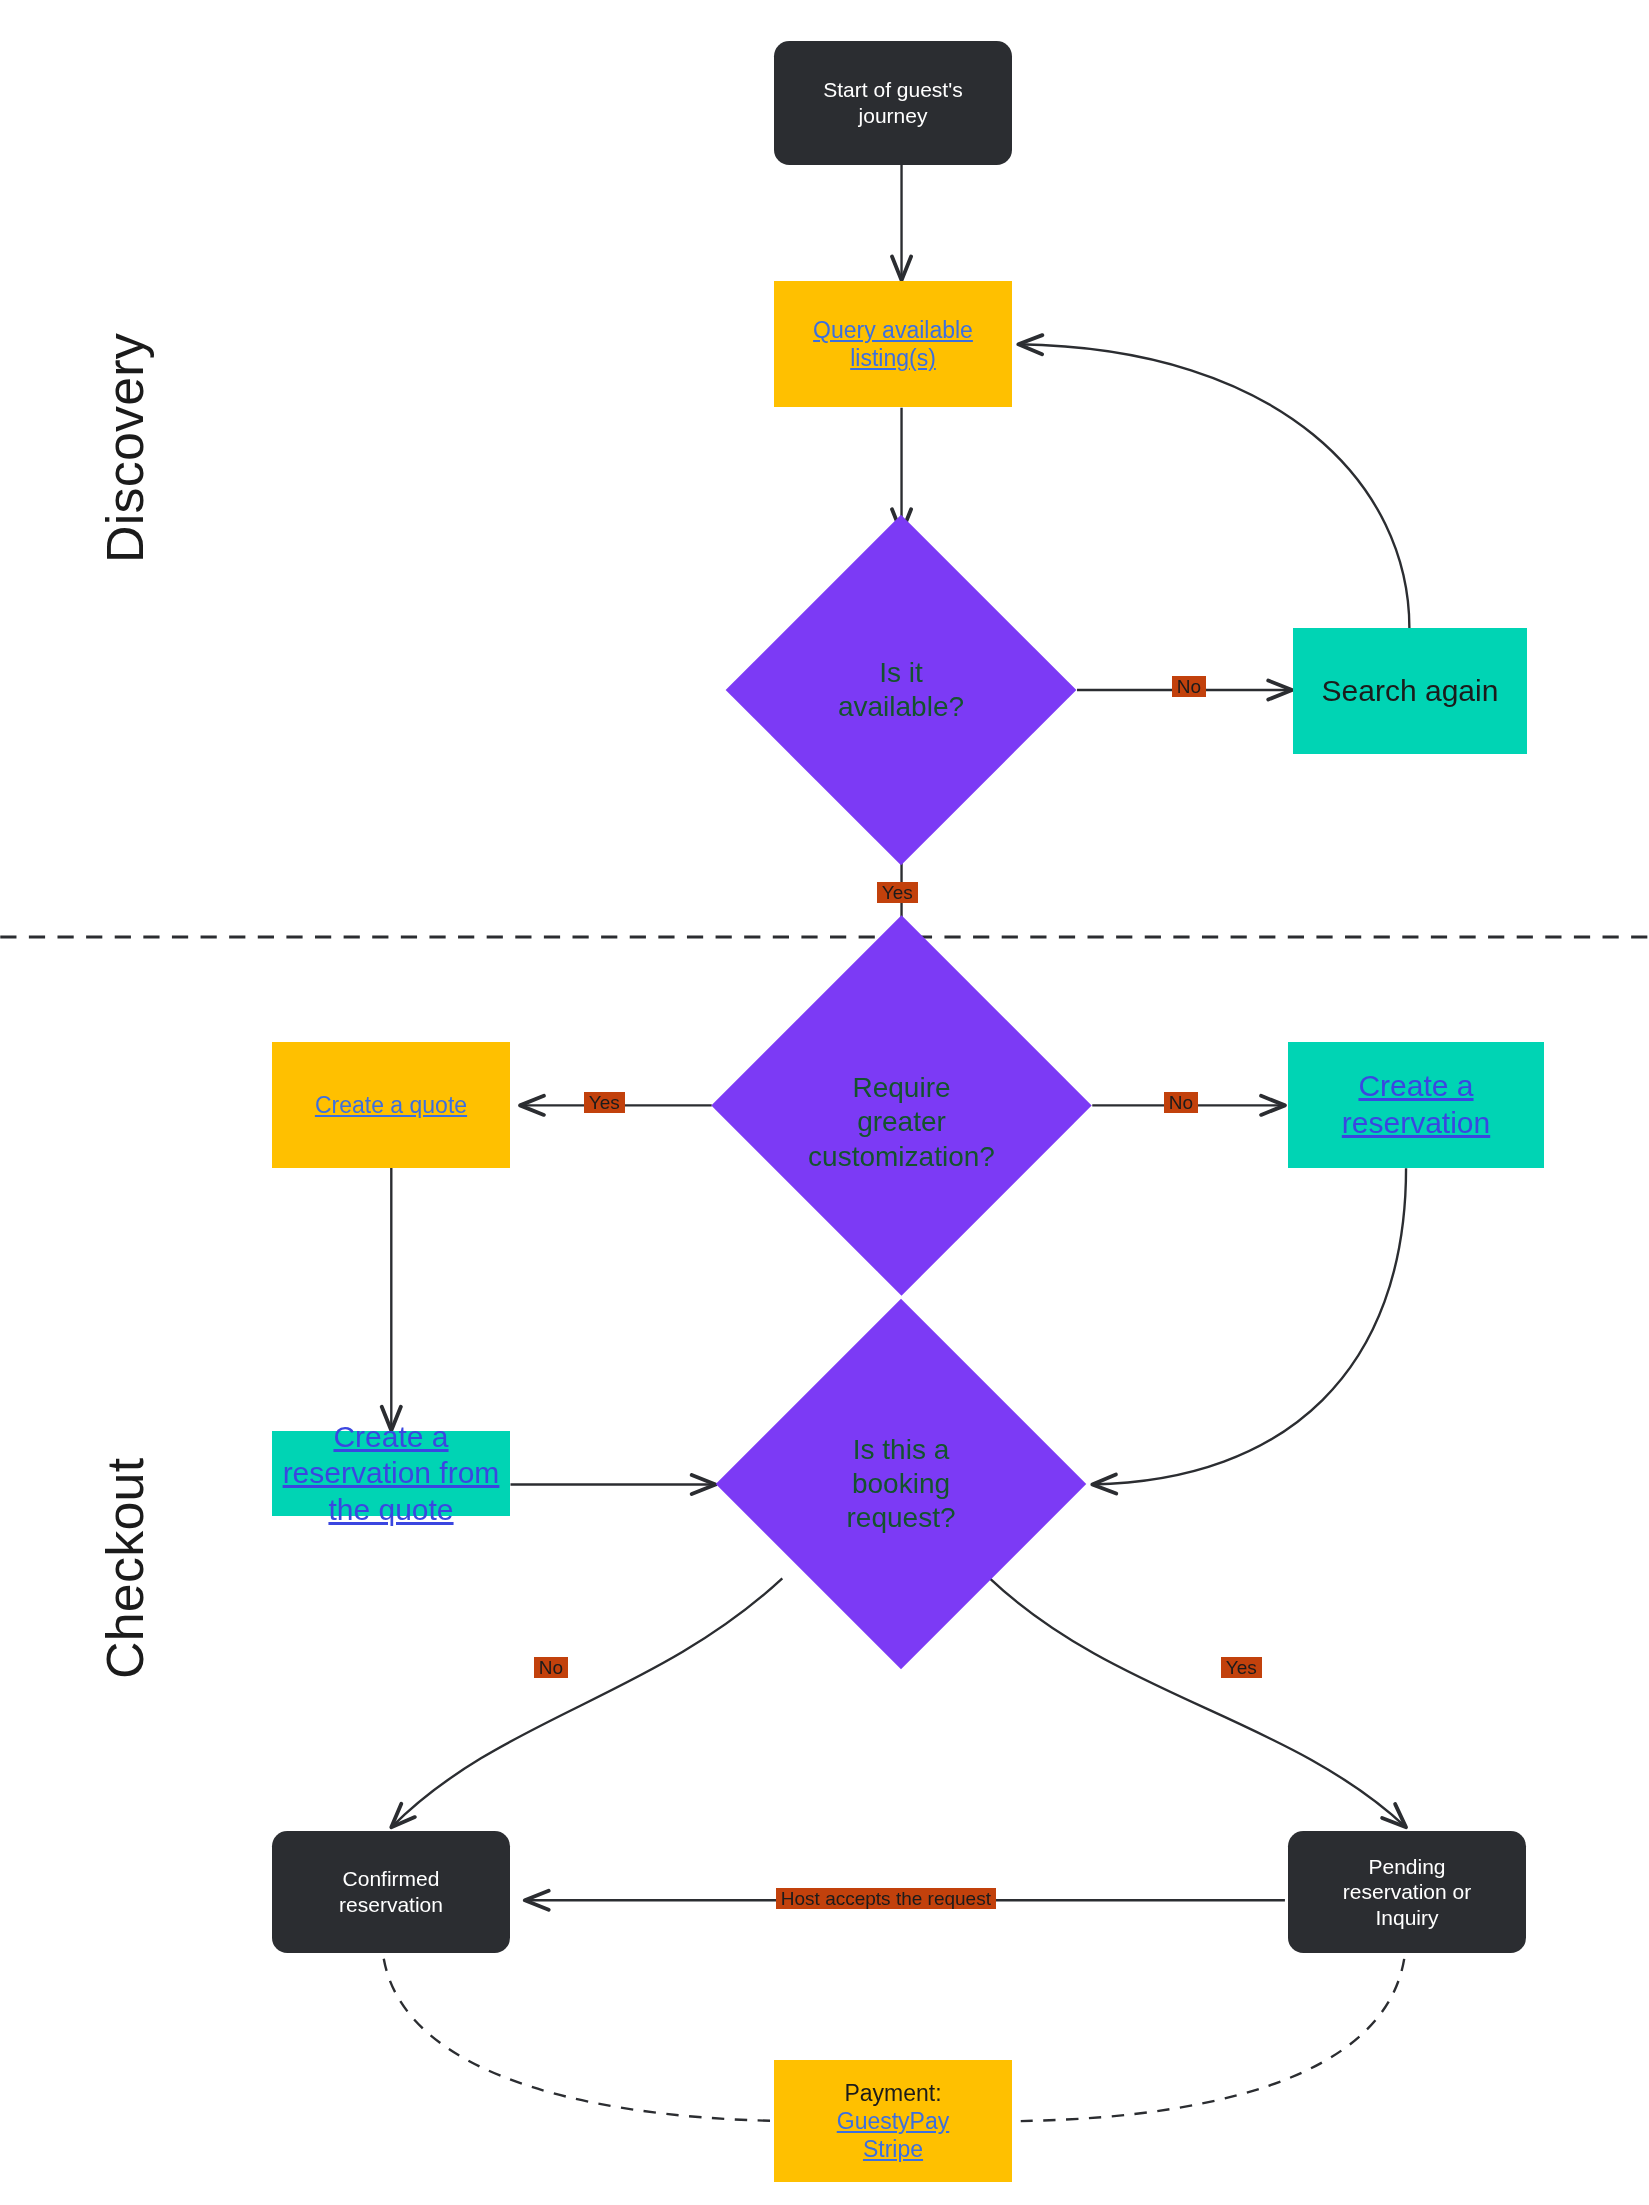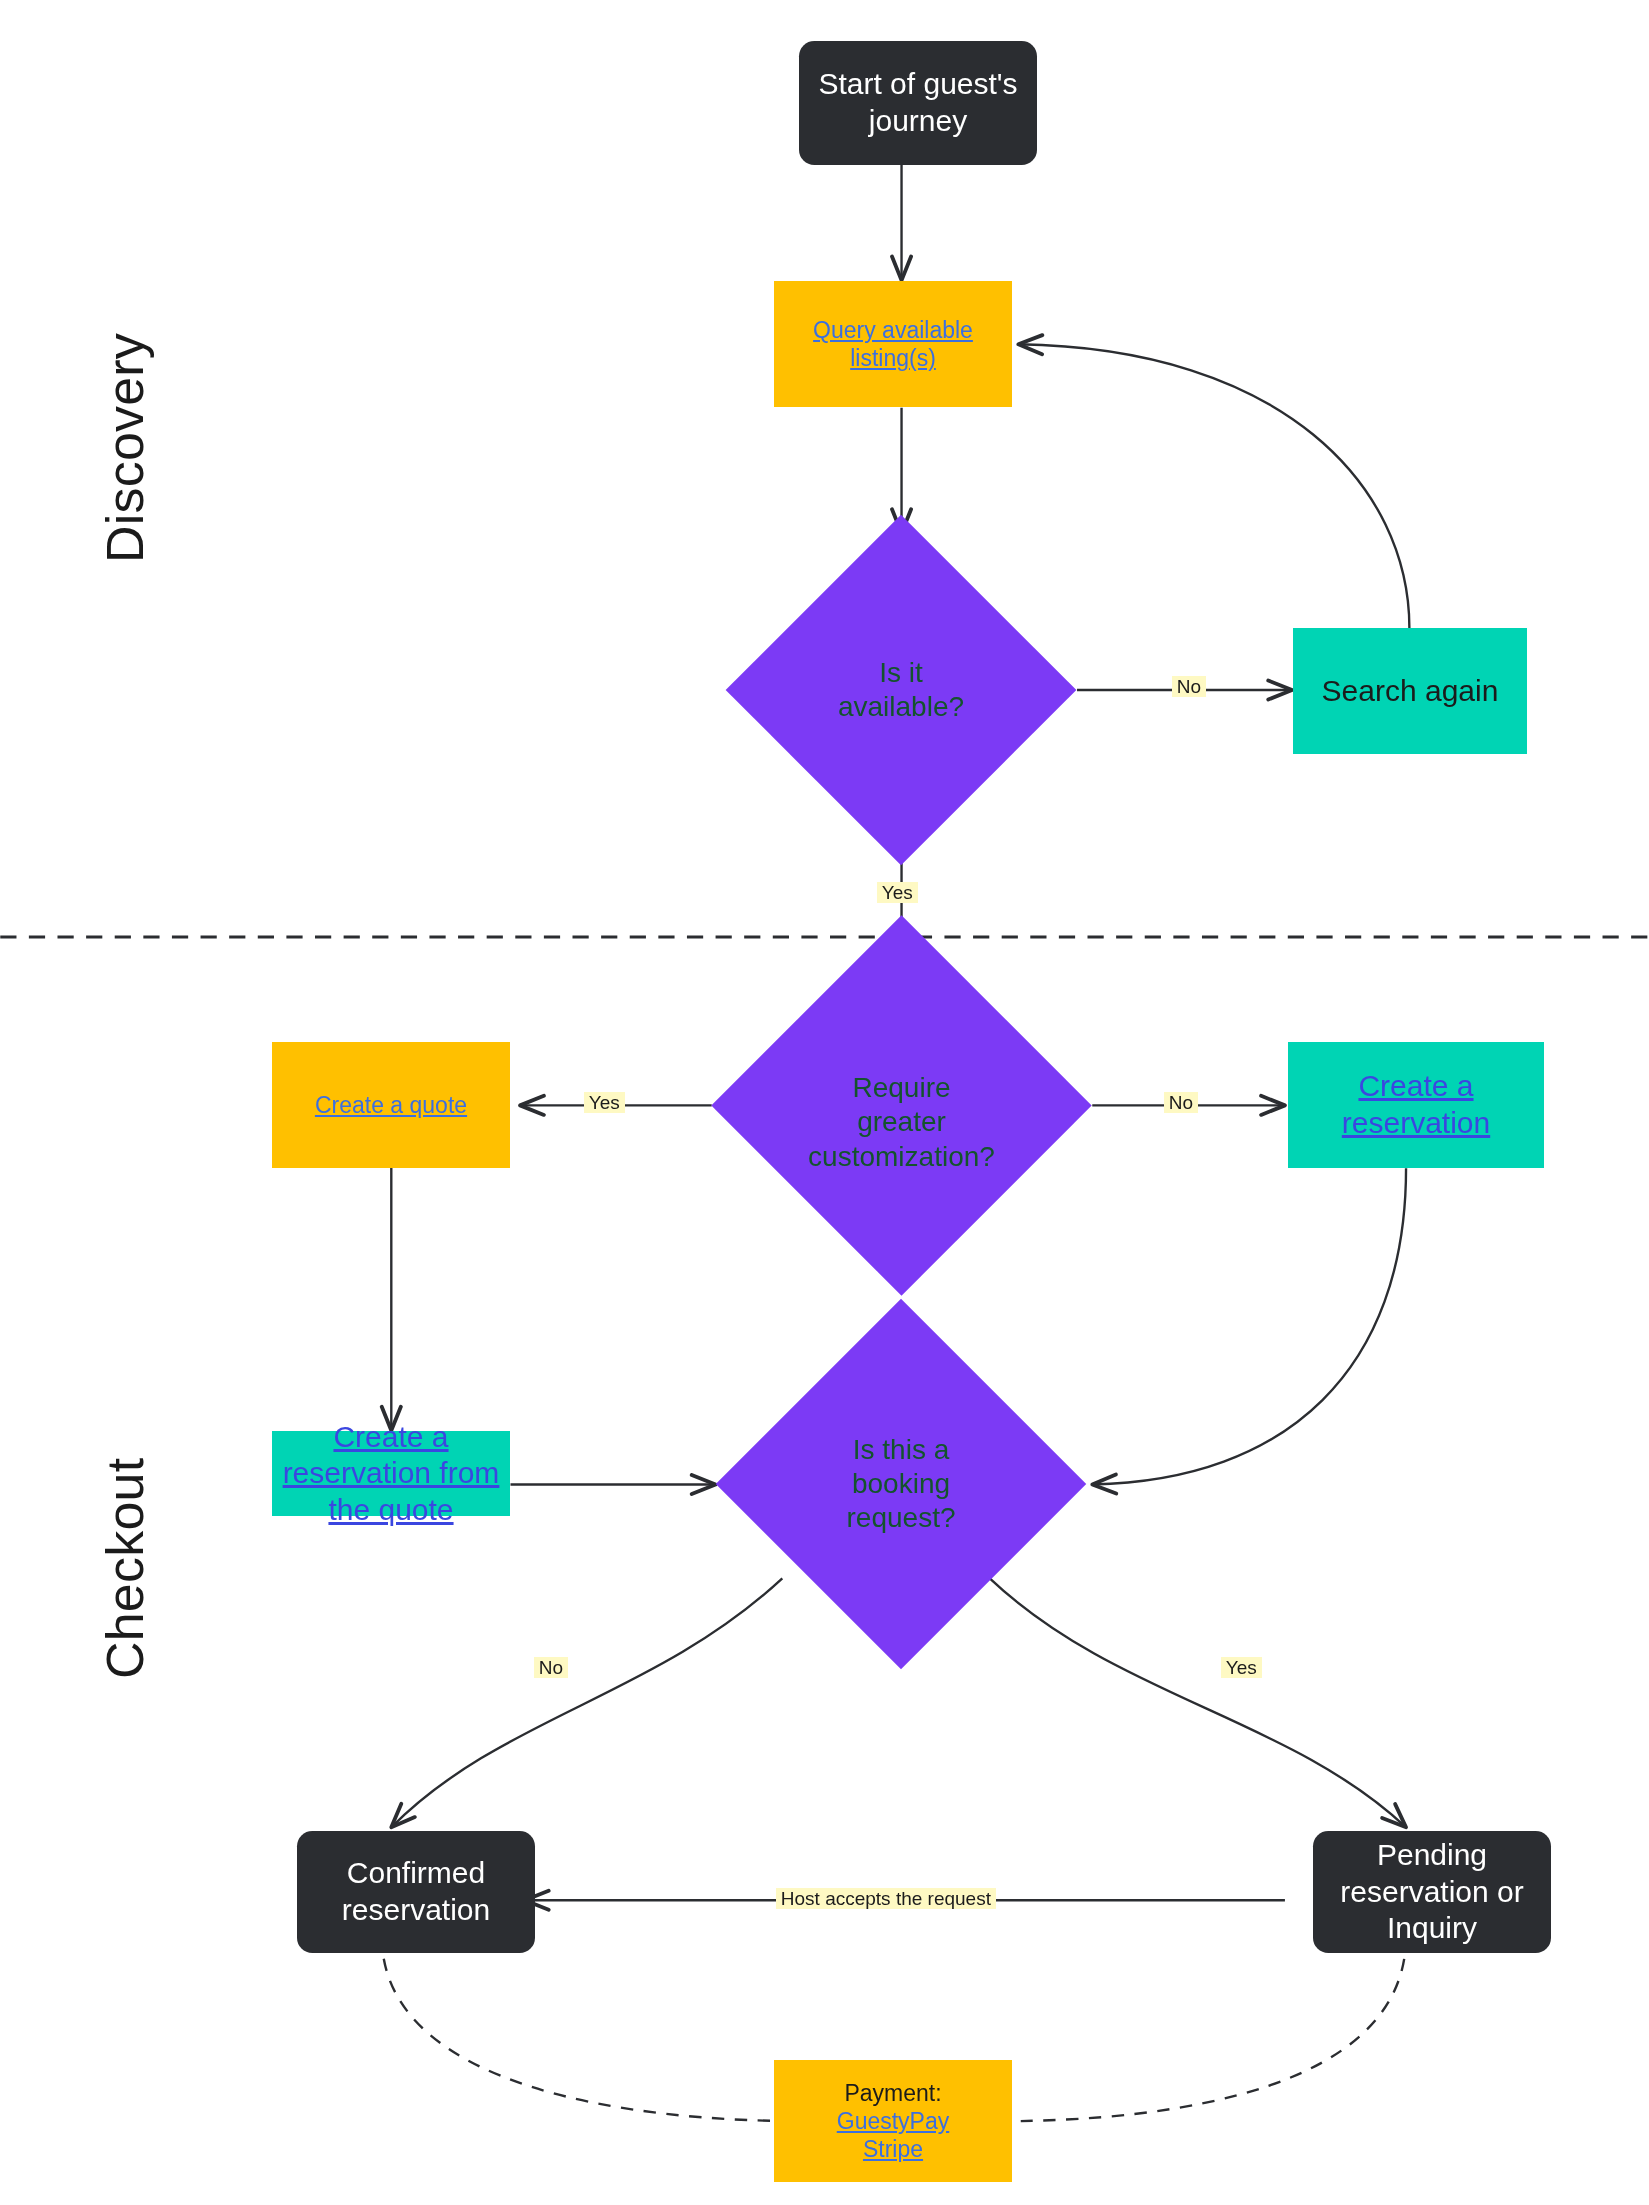--- a/index.html
+++ b/index.html
@@ -8,35 +8,35 @@
     width:1650px;height:2205px;position:relative;overflow:hidden;
   }
   #canvas{position:absolute;left:0;top:0;width:1650px;height:2205px;}
   svg.edges{position:absolute;left:0;top:0;width:1650px;height:2205px;pointer-events:none;}
 
   .node{position:absolute;display:flex;align-items:center;justify-content:center;
         text-align:center;box-sizing:border-box;line-height:1.22;}
   .node .lbl{display:block;width:100%;padding:0 4.8px;box-sizing:border-box;}
 
   
-  .n-dark{background:#2B2D31;color:#ffffff;border-radius:15.3px;font-size:30px;margin-left:25px;}
+  .n-dark{background:#2B2D31;color:#ffffff;border-radius:15.3px;font-size:21px;}
   
   .n-yellow{background:#FFC000;color:#1b1b1b;font-size:23px;}
   
   .n-teal{background:#00D4B4;color:#1b1b1b;font-size:30px;}
   
   .n-diamond{background:transparent;font-size:28px;color:#14532d;}
   .n-diamond .dshape{position:absolute;left:0;top:0;width:100%;height:100%;
         background:#7C3AF5;transform:rotate(45deg);}
   .n-diamond .lbl{position:relative;z-index:2;}
 
   a.lk, .lk{color:#3B6FE0;text-decoration:underline;text-underline-offset:1.9px;cursor:pointer;}
   .n-teal .lk{color:#3B46E0;}
 
-  .edge-label{position:absolute;font-size:19px;color:#1b1b1b;background:#fef9c3;
+  .edge-label{position:absolute;font-size:19px;color:#1b1b1b;background:#c2410c;
         padding:1px 4.8px;white-space:nowrap;line-height:1;}
 
   .lane-label{position:absolute;font-size:52px;color:#1b1b1b;white-space:nowrap;
         transform-origin:left top;letter-spacing:0.2px;}
 </style>
 </head>
 <body>
 
 <div id="canvas">
 

